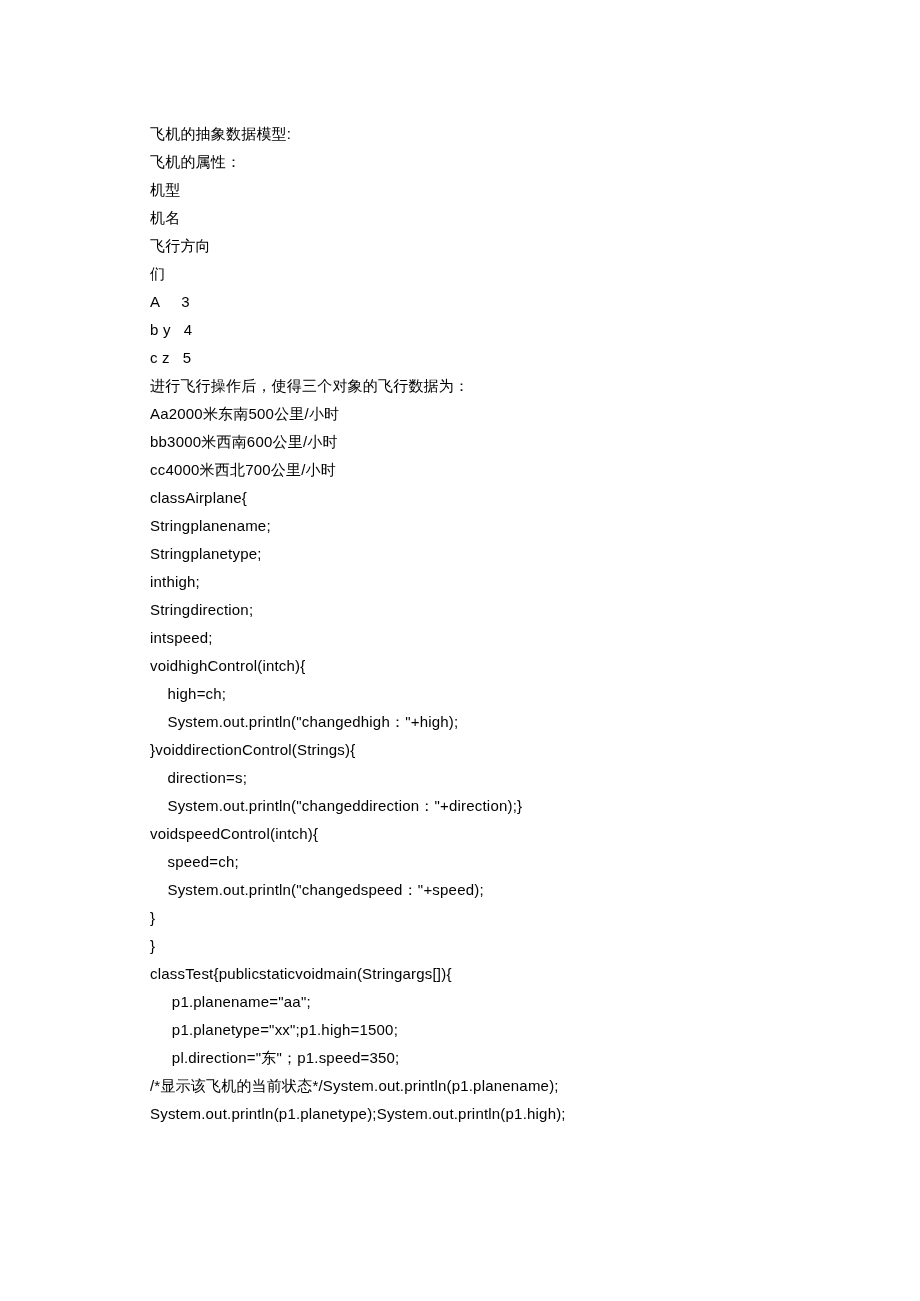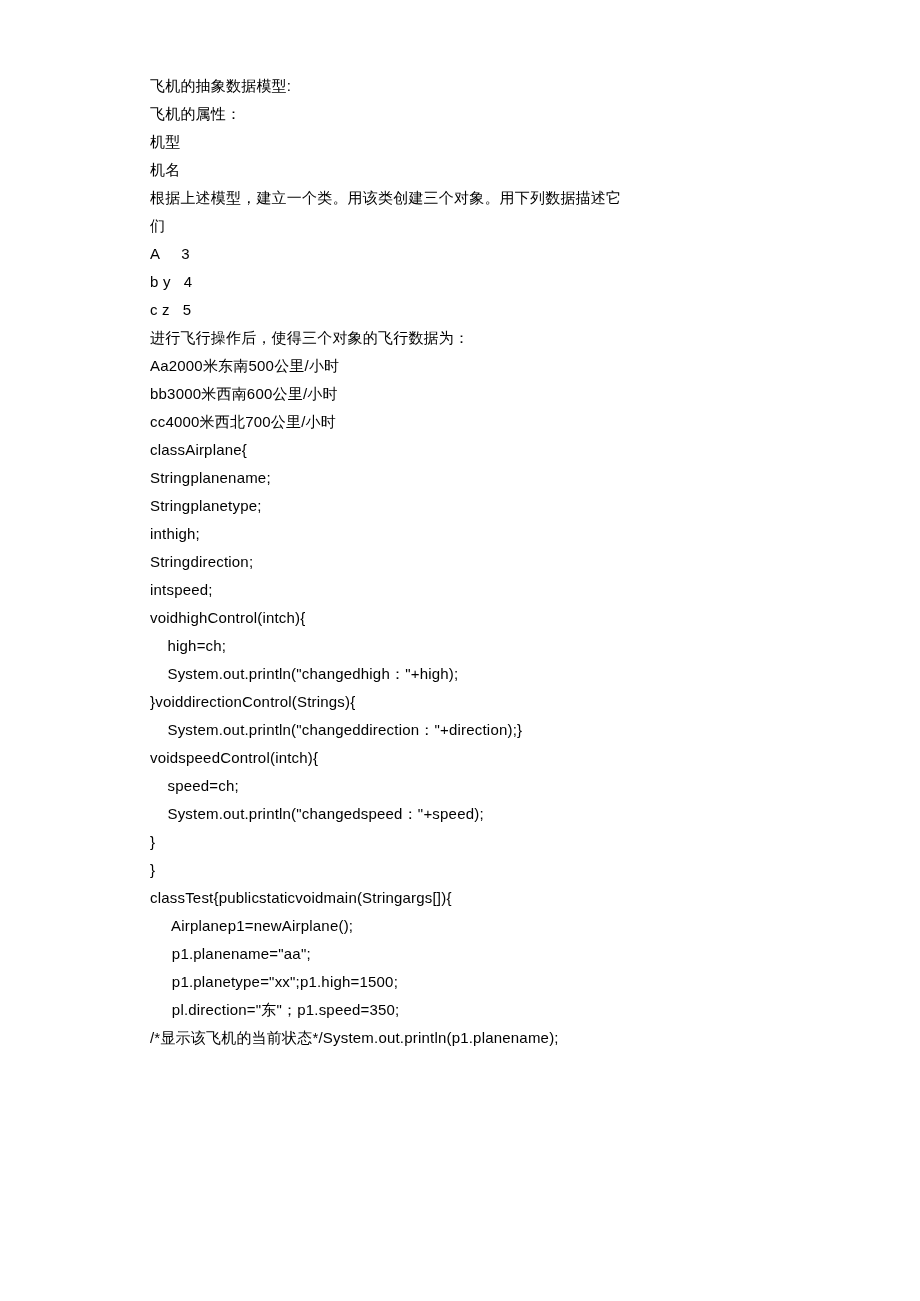--- a/index.html
+++ b/index.html
@@ -3,64 +3,65 @@
 <meta charset="utf-8">
 <style>
   body {
     margin: 0;
     padding: 0;
     background: #ffffff;
     font-family: "Microsoft YaHei", "SimSun", Arial, sans-serif;
     width: 920px;
   }
   .page {
-    padding: 72px 150px 60px 150px;
+    padding: 120px 150px 60px 150px;
     box-sizing: border-box;
     width: 772px;
   }
   .line {
     font-size: 15px;
     line-height: 28px;
     color: #000000;
     white-space: pre;
     letter-spacing: 0.2px;
   }
 </style>
 </head>
 <body>
 
 <div class="page">
   <div class="line">飞机的抽象数据模型:</div>
   <div class="line">飞机的属性：</div>
   <div class="line">机型</div>
   <div class="line">机名</div>
-  <div class="line">根据上述模型，建立一个类。用该类创建三个对象。用下列数据描述它</div>
+  <div class="line">飞行方向</div>
   <div class="line">们</div>
   <div class="line">A     3</div>
   <div class="line">b y   4</div>
   <div class="line">c z   5</div>
   <div class="line">进行飞行操作后，使得三个对象的飞行数据为：</div>
   <div class="line">Aa2000米东南500公里/小时</div>
   <div class="line">bb3000米西南600公里/小时</div>
   <div class="line">cc4000米西北700公里/小时</div>
   <div class="line">classAirplane{</div>
   <div class="line">Stringplanename;</div>
   <div class="line">Stringplanetype;</div>
   <div class="line">inthigh;</div>
   <div class="line">Stringdirection;</div>
   <div class="line">intspeed;</div>
   <div class="line">voidhighControl(intch){</div>
   <div class="line">    high=ch;</div>
   <div class="line">    System.out.println("changedhigh："+high);</div>
   <div class="line">}voiddirectionControl(Strings){</div>
+  <div class="line">    direction=s;</div>
   <div class="line">    System.out.println("changeddirection："+direction);}</div>
   <div class="line">voidspeedControl(intch){</div>
   <div class="line">    speed=ch;</div>
   <div class="line">    System.out.println("changedspeed："+speed);</div>
   <div class="line">}</div>
   <div class="line">}</div>
   <div class="line">classTest{publicstaticvoidmain(Stringargs[]){</div>
-  <div class="line">     Airplanep1=newAirplane();</div>
   <div class="line">     p1.planename="aa";</div>
   <div class="line">     p1.planetype="xx";p1.high=1500;</div>
   <div class="line">     pl.direction="东"；p1.speed=350;</div>
   <div class="line">/*显示该飞机的当前状态*/System.out.println(p1.planename);</div>
+  <div class="line">System.out.println(p1.planetype);System.out.println(p1.high);</div>
 </div>
 
 </body></html>

